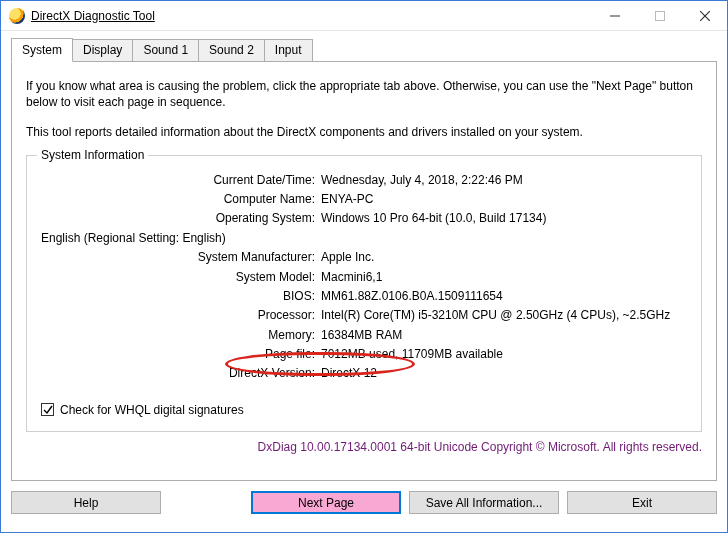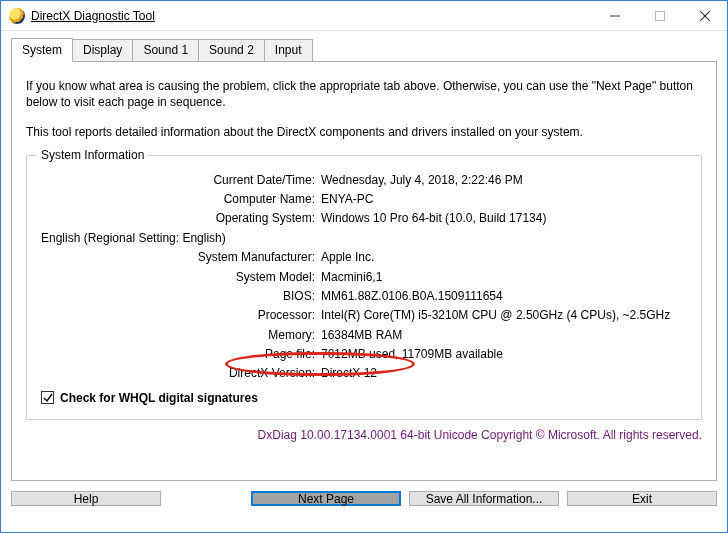--- a/index.html
+++ b/index.html
@@ -88,54 +88,54 @@
   .kv .v { flex: 1; text-align: left; }
   .highlight {
     position: absolute;
     border: 3px solid #d9251c;
     border-radius: 50% / 55%;
     width: 190px; height: 24px;
     left: 198px;
     top: 196px;
     pointer-events: none;
   }
-  .check-row { margin-top: 8px; display: flex; align-items: center; font-weight: bold; }
+  .check-row { margin-top: 20px; display: flex; align-items: center; }
   .checkbox {
     width: 13px; height: 13px; border: 1px solid #333;
     margin-right: 6px; display: inline-flex;
     align-items: center; justify-content: center;
     background: #fff;
   }
   .checkbox svg { width: 10px; height: 10px; }
   .copyright {
     text-align: right;
     margin-top: 8px;
     color: #701a75;
   }
   .buttonbar {
     display: flex;
     gap: 8px;
     margin-top: 10px;
     justify-content: flex-start;
   }
   .btn {
-    height: 15px;
+    height: 23px;
     min-width: 150px;
     border: 1px solid #adadad;
     background: #e1e1e1;
     display: flex;
     align-items: center;
     justify-content: center;
     font-size: 12px;
     font-family: inherit;
     padding: 0 12px;
   }
   .btn.primary {
     border: 2px solid #0078d7;
-    background: #a3a3a3;
+    background: #f9a8d4;
   }
   .buttonbar .gap { flex: 1; }
 </style>
 </head>
 <body>
 
 <div class="titlebar">
   <span class="app-icon"></span>
   <span class="title">DirectX Diagnostic Tool</span>
   <span class="spacer"></span>

